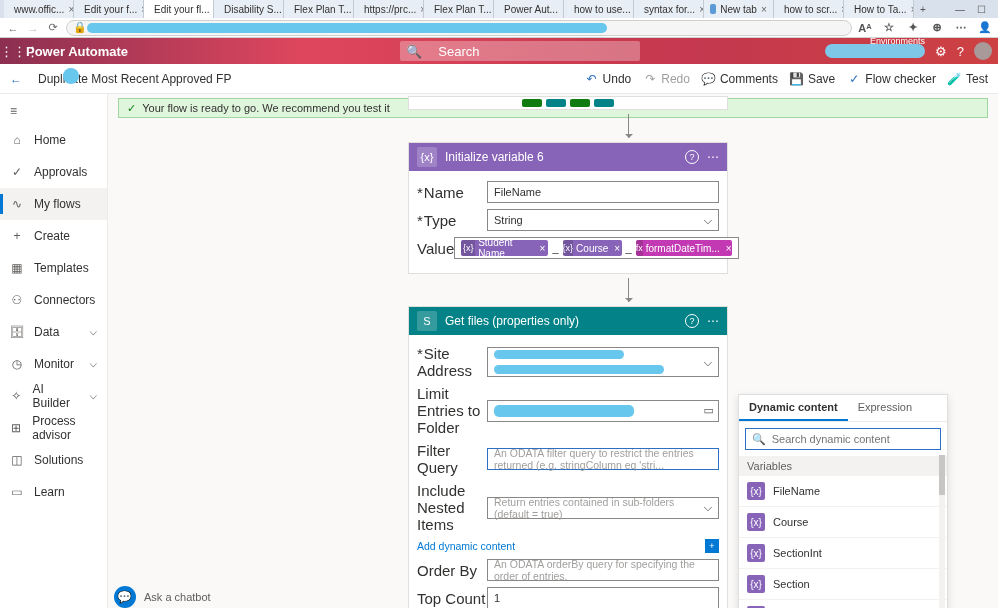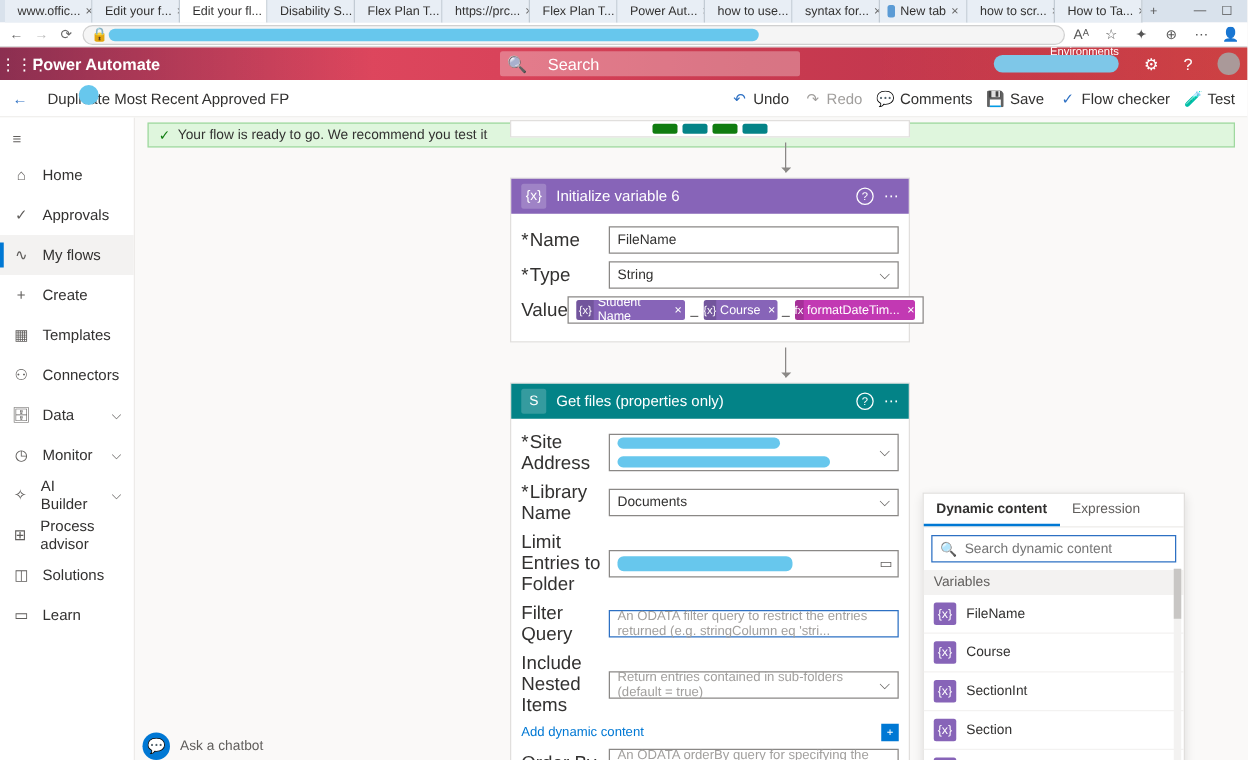--- a/index.html
+++ b/index.html
@@ -9,29 +9,29 @@
 .btab{display:flex;align-items:center;gap:4px;padding:2px 6px;background:#e8eef5;border-right:1px solid #c2cbd4;height:18px;max-width:70px;white-space:nowrap;overflow:hidden;text-overflow:ellipsis;}
 .btab.active{background:#fff;}
 .btab-close{width:10px;height:10px;display:inline-flex;align-items:center;justify-content:center;color:#666;cursor:pointer;}
 .ficon{width:10px;height:10px;display:inline-block;background:#5b9bd5;border-radius:2px;}
 .newtab{width:18px;text-align:center;color:#555;}
 .wctrl{margin-left:auto;display:flex;gap:12px;padding-right:8px;color:#555;}
 .addr-bar{height:20px;background:#fff;border-bottom:1px solid #d0d0d0;display:flex;align-items:center;gap:6px;padding:0 6px;font-size:11px;}
 .nav-btn{width:14px;text-align:center;color:#666;}
 .url-field{flex:1;height:16px;border:1px solid #d0d0d0;border-radius:8px;padding:0 6px;display:flex;align-items:center;background:#f5f5f5;}
 .url-redacted{background:#67c7ed;border-radius:6px;height:10px;width:520px;}
-.addr-icons{display:flex;gap:10px;align-items:center;color:#555;}
+.addr-icons{display:flex;gap:10px;align-items:center;color:#555;font-weight:bold;}
 .addr-ico{width:14px;height:14px;display:flex;align-items:center;justify-content:center;}
 
 .pa-header{height:26px;background:linear-gradient(to right,#e84e65,#d9435a 40%,#c93a50 60%,#b8324a);position:relative;display:flex;align-items:center;color:#fff;font-size:13px;}
 .pa-header::before{content:"";position:absolute;inset:0;background:linear-gradient(to right, rgba(0,0,50,0.4), rgba(0,0,0,0) 30%, rgba(0,0,0,0) 70%, rgba(255,100,50,0.3));}
 .waffle{width:26px;text-align:center;z-index:1;}
 .pa-title{font-weight:700;z-index:1;margin-right:32px;}
 .pa-search{flex:0 0 240px;height:20px;background:rgba(255,255,255,0.3);border-radius:2px;display:flex;align-items:center;padding:0 6px;color:#fff;z-index:1;margin-left:240px;}
-.pa-right{margin-left:auto;display:flex;align-items:center;gap:20px;z-index:1;padding-right:6px;}
+.pa-right{margin-left:auto;display:flex;align-items:center;gap:10px;z-index:1;padding-right:6px;}
 .env-pill{background:#7ec7e8;border-radius:8px;height:14px;width:100px;}
 .avatar{width:18px;height:18px;border-radius:50%;background:#a99;}
 
 .cmd-bar{height:30px;background:#fff;border-bottom:1px solid #edebe9;display:flex;align-items:center;padding:0 10px;gap:14px;font-size:12px;}
 .back-btn{color:#2d70c3;width:14px;}
 .flow-title{color:#323130;position:relative;}
 .title-redact{position:absolute;left:25px;top:-4px;width:16px;height:16px;background:#67c7ed;border-radius:50%;}
 .cmd-right{margin-left:auto;display:flex;gap:12px;align-items:center;}
 .cmd-btn{display:flex;align-items:center;gap:4px;color:#323130;cursor:pointer;}
 .cmd-btn .ico{color:#2d70c3;width:14px;height:14px;display:inline-flex;align-items:center;justify-content:center;}
@@ -375,26 +375,20 @@
         </div>
         <div class="card-body">
           <div class="form-row">
             <div class="form-label req">Site Address</div>
             <div class="form-input dd" style="height:30px;flex-direction:column;align-items:flex-start;justify-content:center">
               <div class="redact-lg" style="width:130px"></div>
               <div class="redact-lg" style="width:170px;margin-top:2px"></div>
             </div>
           </div>
           <div class="form-row">
-            <div class="form-label req">Library Name</div>
-            <div class="form-input dd">
-                <span>Documents</span>
-              </div>
-          </div>
-          <div class="form-row">
             <div class="form-label">Limit Entries to Folder</div>
             <div class="form-input">
               <div class="redact-lg" style="width:140px"></div>
               <span class="folder-btn">▭</span>
             </div>
           </div>
           <div class="form-row">
             <div class="form-label">Filter Query</div>
             <div class="form-input" style="border-color:#2d70c3">
                 <span class="placeholder">An ODATA filter query to restrict the entries returned (e.g. stringColumn eq 'stri...</span>

